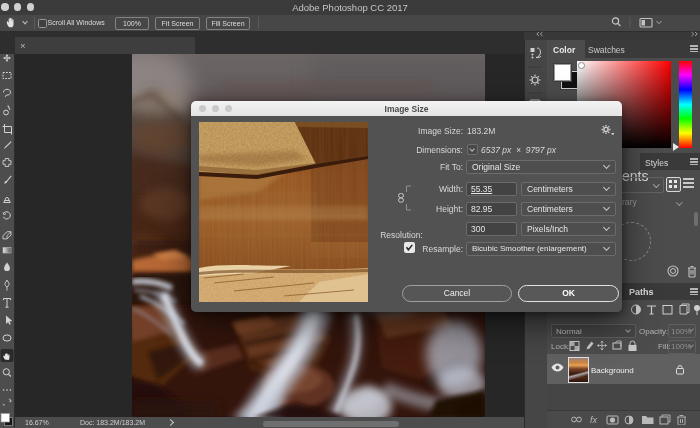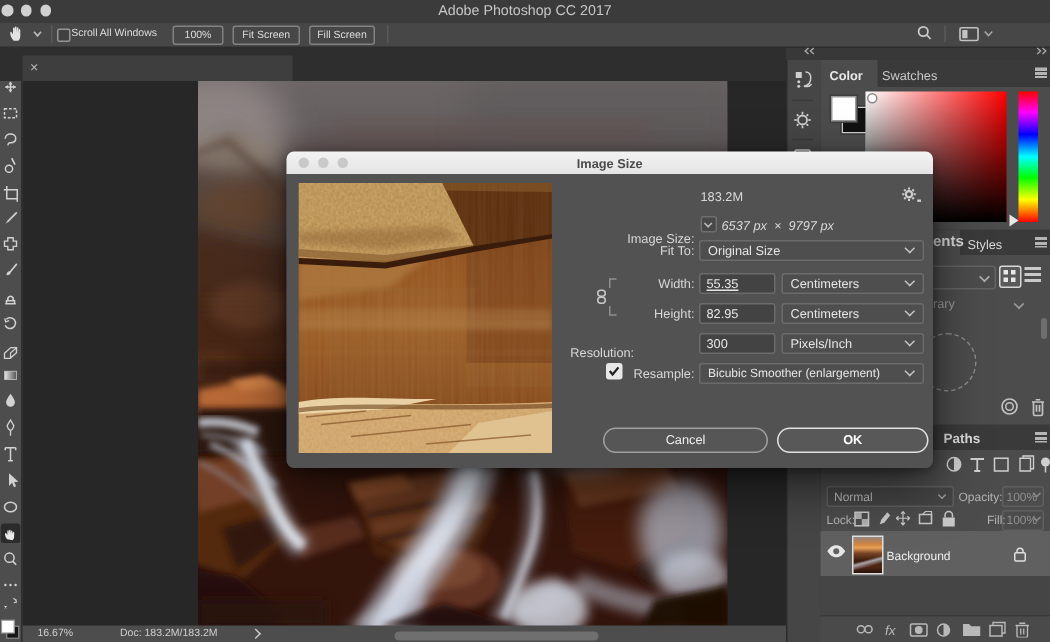--- a/index.html
+++ b/index.html
@@ -264,21 +264,21 @@
 <div class="abs" style="left:554px;top:64px;width:15px;height:15px;background:#fff;border:1px solid #9a9a9a;outline:1px solid #3d3d3d;"></div>
 <div class="abs" style="left:577px;top:61px;width:94px;height:87px;background:linear-gradient(to bottom,rgba(0,0,0,0),#000),linear-gradient(to right,#fff,#f00);"></div>
 <div class="abs" style="left:578px;top:62px;width:5px;height:5px;border:1px solid #888;border-radius:50%;background:#fff;"></div>
 <div class="abs" style="left:679px;top:61px;width:13px;height:87px;background:linear-gradient(#f00 0%,#f0f 16%,#00f 33%,#0ff 50%,#0f0 66%,#ff0 83%,#f00 100%);"></div>
 <svg class="abs" style="left:672px;top:142px;" width="8" height="10">
       <path d="M7 5 L1 1 L1 9 Z" fill="#e8e8e8"></path>
     </svg>
 
 <div class="abs" style="left:547px;top:153px;width:153px;height:17px;background:#3a3a3a;"></div>
 <div class="abs" style="left:547px;top:153px;width:93px;height:17px;background:#4c4c4c;"></div>
-<div class="abs" style="left:622px;top:156px;font-size:10px;color:#dadada;font-weight:bold;">ents</div>
+<div class="abs" style="left:622px;top:168px;font-size:14px;color:#dadada;">ents</div>
 <div class="abs" style="left:645px;top:157.5px;font-size:8.5px;color:#dadada;">Styles</div>
 <div class="abs" style="left:690px;top:158px;width:8px;height:7px;background:linear-gradient(#b5b5b5 30%,#3a3a3a 30%,#3a3a3a 45%,#b5b5b5 45%,#b5b5b5 75%,#3a3a3a 75%,#3a3a3a 85%,#b5b5b5 85%);"></div>
 
 <div class="abs" style="left:550px;top:177px;width:112px;height:14px;border:1px solid #636363;border-radius:2px;"></div>
 <div class="abs" style="left:654px;top:181.5px;width:3.6px;height:3.6px;border-right:1.1px solid #b0b0b0;border-bottom:1.1px solid #b0b0b0;transform:rotate(45deg);"></div>
 <div class="abs" style="left:666px;top:177px;width:13px;height:13px;border:1px solid #d8d8d8;border-radius:2px;background:#5a5a5a;"></div>
 <div class="abs" style="left:669px;top:180px;width:3px;height:3px;background:#e8e8e8;box-shadow:5px 0 #e8e8e8,0 5px #e8e8e8,5px 5px #e8e8e8;"></div>
 <div class="abs" style="left:683px;top:178px;width:11px;height:2px;background:#c9c9c9;box-shadow:0 4px #c9c9c9,0 8px #c9c9c9;"></div>
 <div class="abs" style="left:622px;top:197px;font-size:8.5px;color:#9b9b9b;">rary</div>
 <div class="abs" style="left:677px;top:199.5px;width:3.6px;height:3.6px;border-right:1.1px solid #9b9b9b;border-bottom:1.1px solid #9b9b9b;transform:rotate(45deg);"></div>
@@ -427,38 +427,39 @@
   <rect x="0" y="70" width="120" height="2" fill="#9a6c38" opacity=".3" filter="url(#pb2)"></rect>
 
   <path d="M0 150 C40 144 90 150 169 146 V180 H0 Z" fill="#cb9d64"></path>
   <path d="M0 150 C40 144 90 150 169 146 V180 H0 Z" fill="#dec08e" filter="url(#pvgrain)"></path>
   <path d="M0 146 C25 141 55 144 92 144 L55 151 L0 154 Z" fill="#eed8ac" opacity=".95"></path>
   <path d="M0 150 C40 145 90 150 169 147 L169 150 C90 153 40 148 0 153 Z" fill="#6b4018" opacity=".6"></path>
   <path d="M120 160 L169 152 L169 180 L100 180 Z" fill="#e3c898" opacity=".8"></path>
   <path d="M15 161 L75 155 M35 169 L115 161 M85 174 L155 168 M5 156 L45 152" stroke="#8a5a2c" stroke-width="1" opacity=".75"></path>
 </svg>
 
-<div class="abs" style="left:340px;top:126px;width:123px;text-align:right;font-size:8.5px;color:#d8d8d8;margin-top:28px;">Image Size:</div>
+<div class="abs" style="left:340px;top:126px;width:123px;text-align:right;font-size:8.5px;color:#d8d8d8;">Image Size:</div>
 <div class="abs" style="left:467px;top:126px;font-size:8.5px;color:#d8d8d8;">183.2M</div>
 <svg class="abs" style="left:600px;top:124px;" width="14" height="12" viewBox="0 0 14 12">
   <g fill="#cfcfcf">
         <circle cx="6" cy="5.5" r="2.1" fill="none" stroke="#cfcfcf" stroke-width="1.4"></circle>
   <g stroke="#cfcfcf" stroke-width="1.4">
           <line x1="6" y1="1" x2="6" y2="2.4"></line>
           <line x1="6" y1="8.6" x2="6" y2="10"></line>
           <line x1="1.5" y1="5.5" x2="2.9" y2="5.5"></line>
           <line x1="9.1" y1="5.5" x2="10.5" y2="5.5"></line>
           <line x1="2.8" y1="2.3" x2="3.8" y2="3.3"></line>
           <line x1="8.2" y1="7.7" x2="9.2" y2="8.7"></line>
           <line x1="9.2" y1="2.3" x2="8.2" y2="3.3"></line>
           <line x1="3.8" y1="7.7" x2="2.8" y2="8.7"></line>
         </g>
   <rect x="11.5" y="9" width="2.5" height="1.6"></rect>
       </g>
 </svg>
+<div class="abs" style="left:340px;top:144.5px;width:123px;text-align:right;font-size:8.5px;color:#d8d8d8;">Dimensions:</div>
 <div class="abs" style="left:466.5px;top:144px;width:9.5px;height:9px;border:1px solid #6e6e6e;border-radius:2px;background:#484848;"></div>
 <div class="abs" style="left:469.5px;top:146.5px;width:3.2px;height:3.2px;border-right:1px solid #bbb;border-bottom:1px solid #bbb;transform:rotate(45deg);"></div>
 <div class="abs" style="left:481px;top:144.5px;font-size:8.5px;color:#d8d8d8;font-style:italic;">6537 px &nbsp;×&nbsp; 9797 px</div>
 <div class="abs" style="left:340px;top:162px;width:123px;text-align:right;font-size:8.5px;color:#d8d8d8;">Fit To:</div>
 <div class="abs" style="left:466px;top:159.5px;width:148px;height:12.5px;background:#4e4e4e;border:1px solid #6b6b6b;border-radius:2px;"></div>
 <div class="abs" style="left:472px;top:162px;font-size:8.5px;color:#e6e6e6;">Original Size</div>
 <div class="abs" style="left:604px;top:162.5px;width:4.0px;height:4.0px;border-right:1.1px solid #c6c6c6;border-bottom:1.1px solid #c6c6c6;transform:rotate(45deg);"></div>
 
 <svg class="abs" style="left:396px;top:184px;" width="16" height="28" viewBox="0 0 16 28">
   <path d="M15 2 H10.5 V8 M10.5 20 V26 H15" stroke="#909090" stroke-width="1" fill="none"></path>

